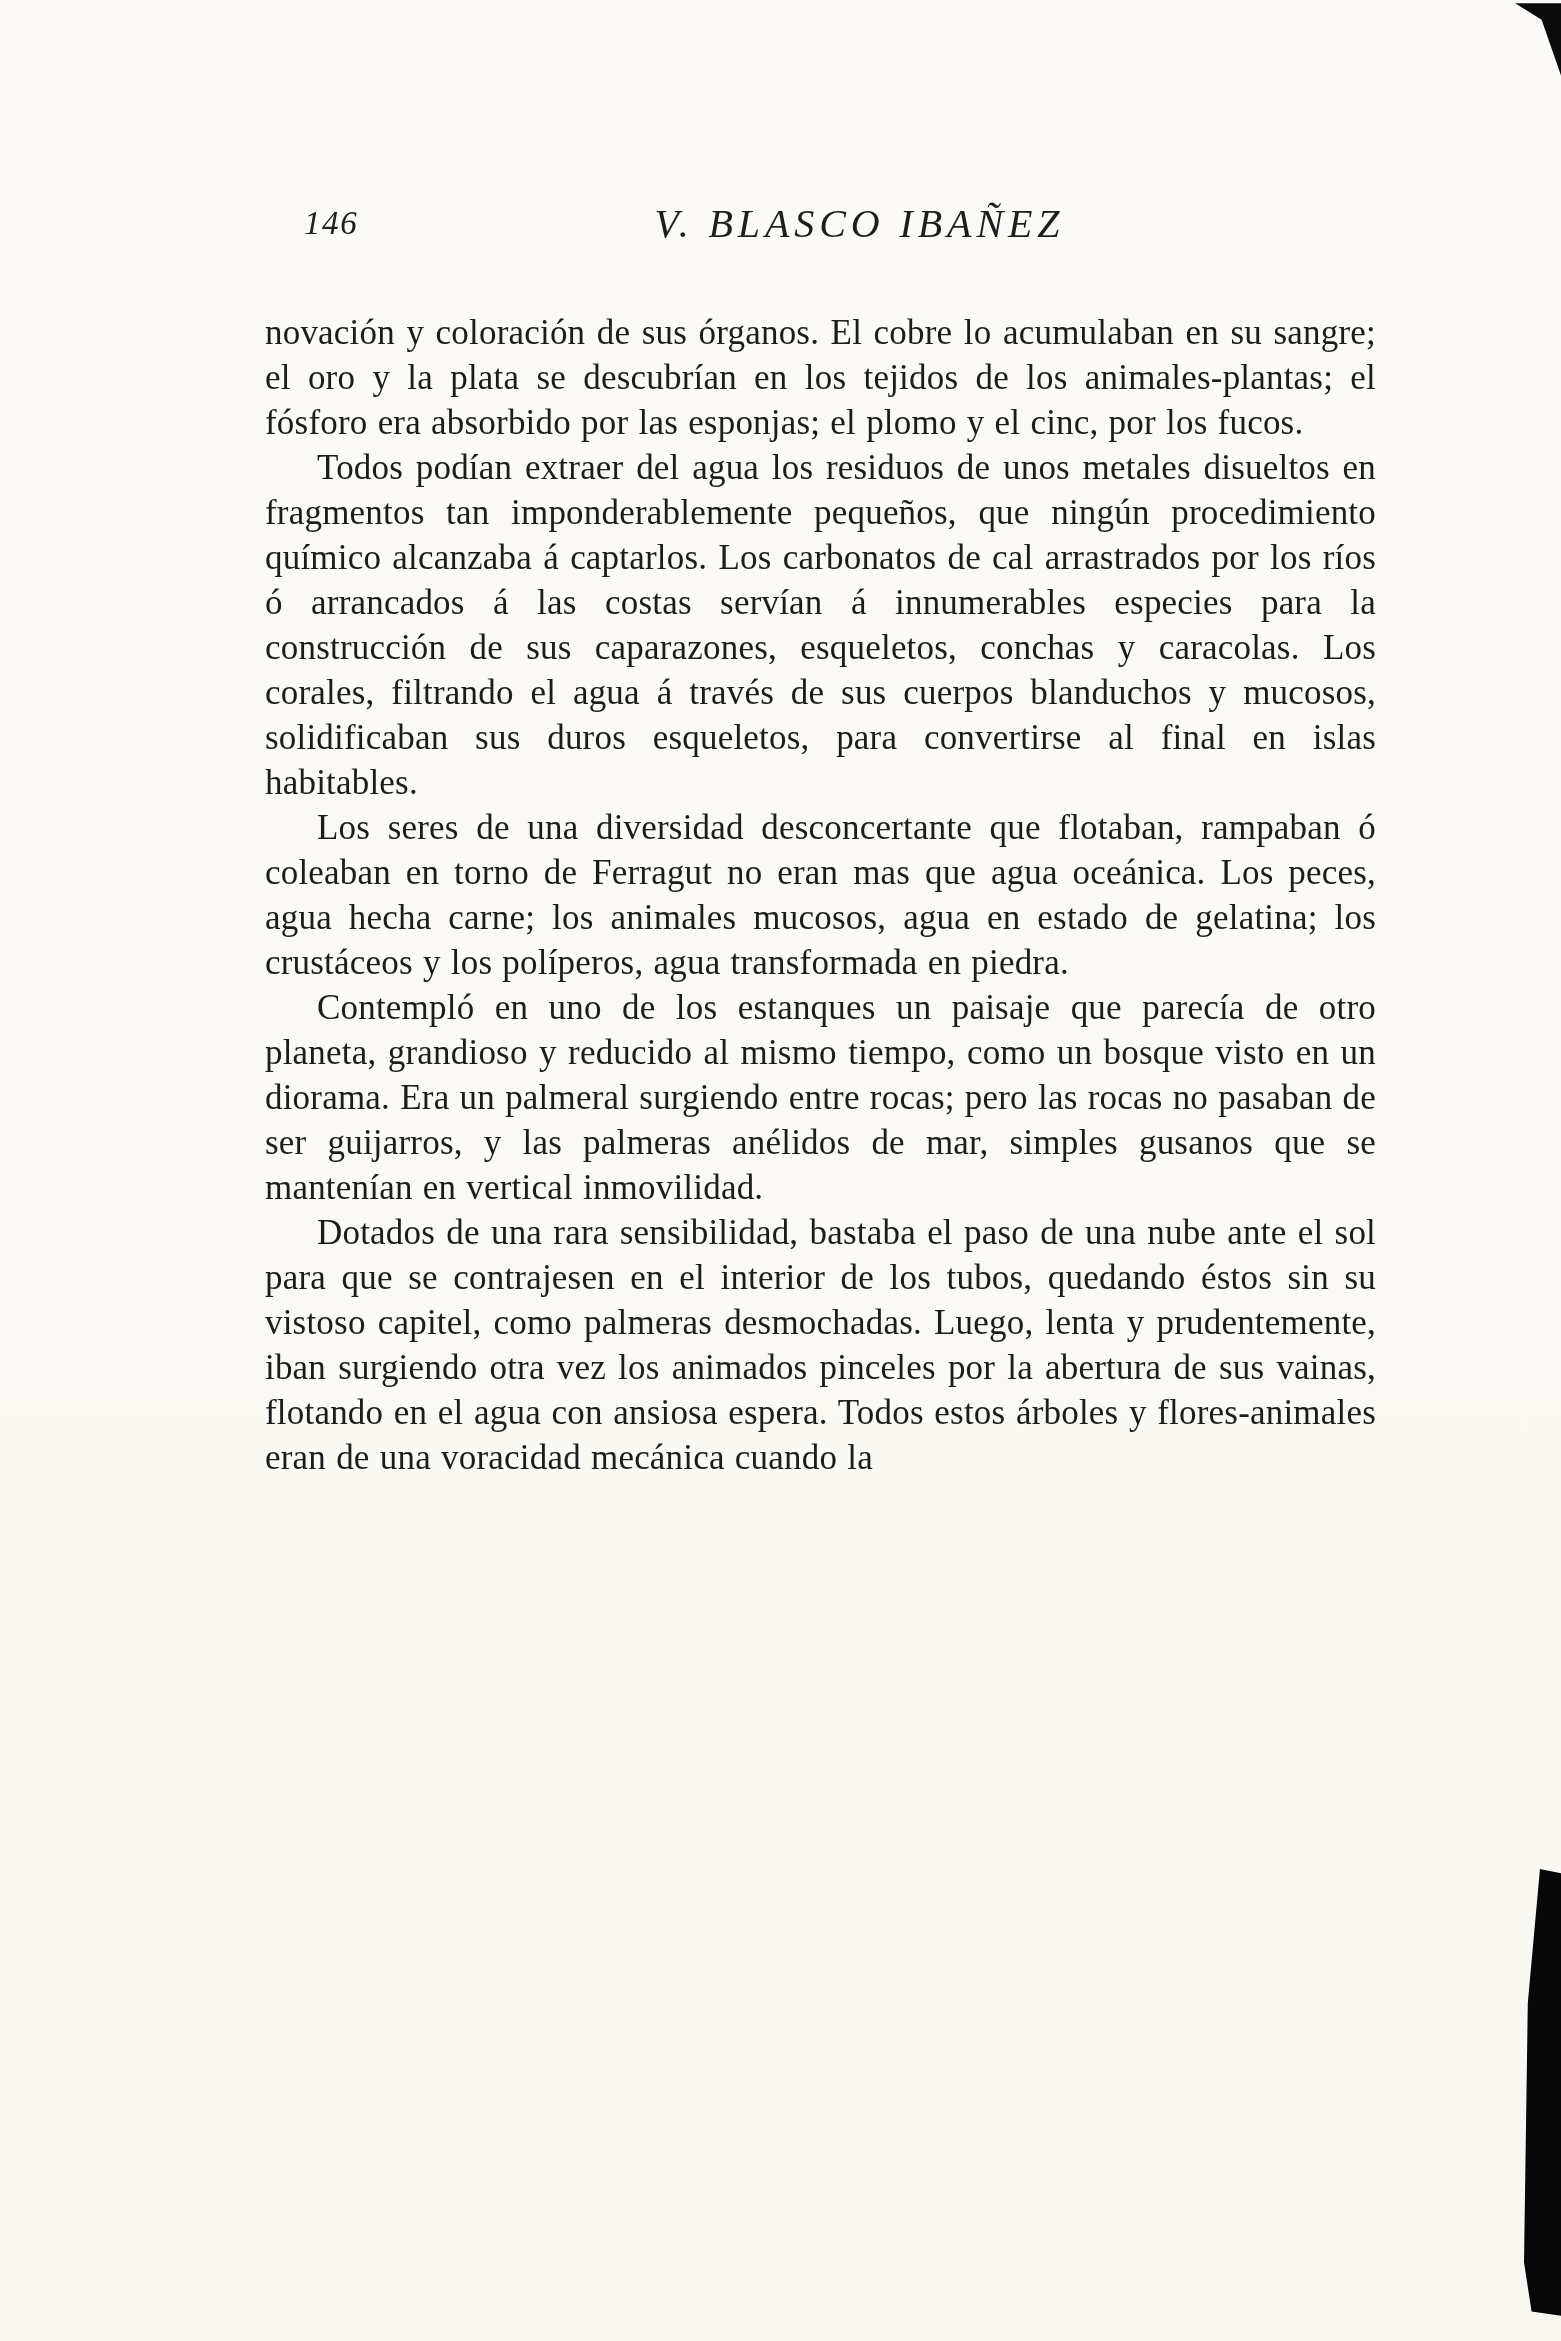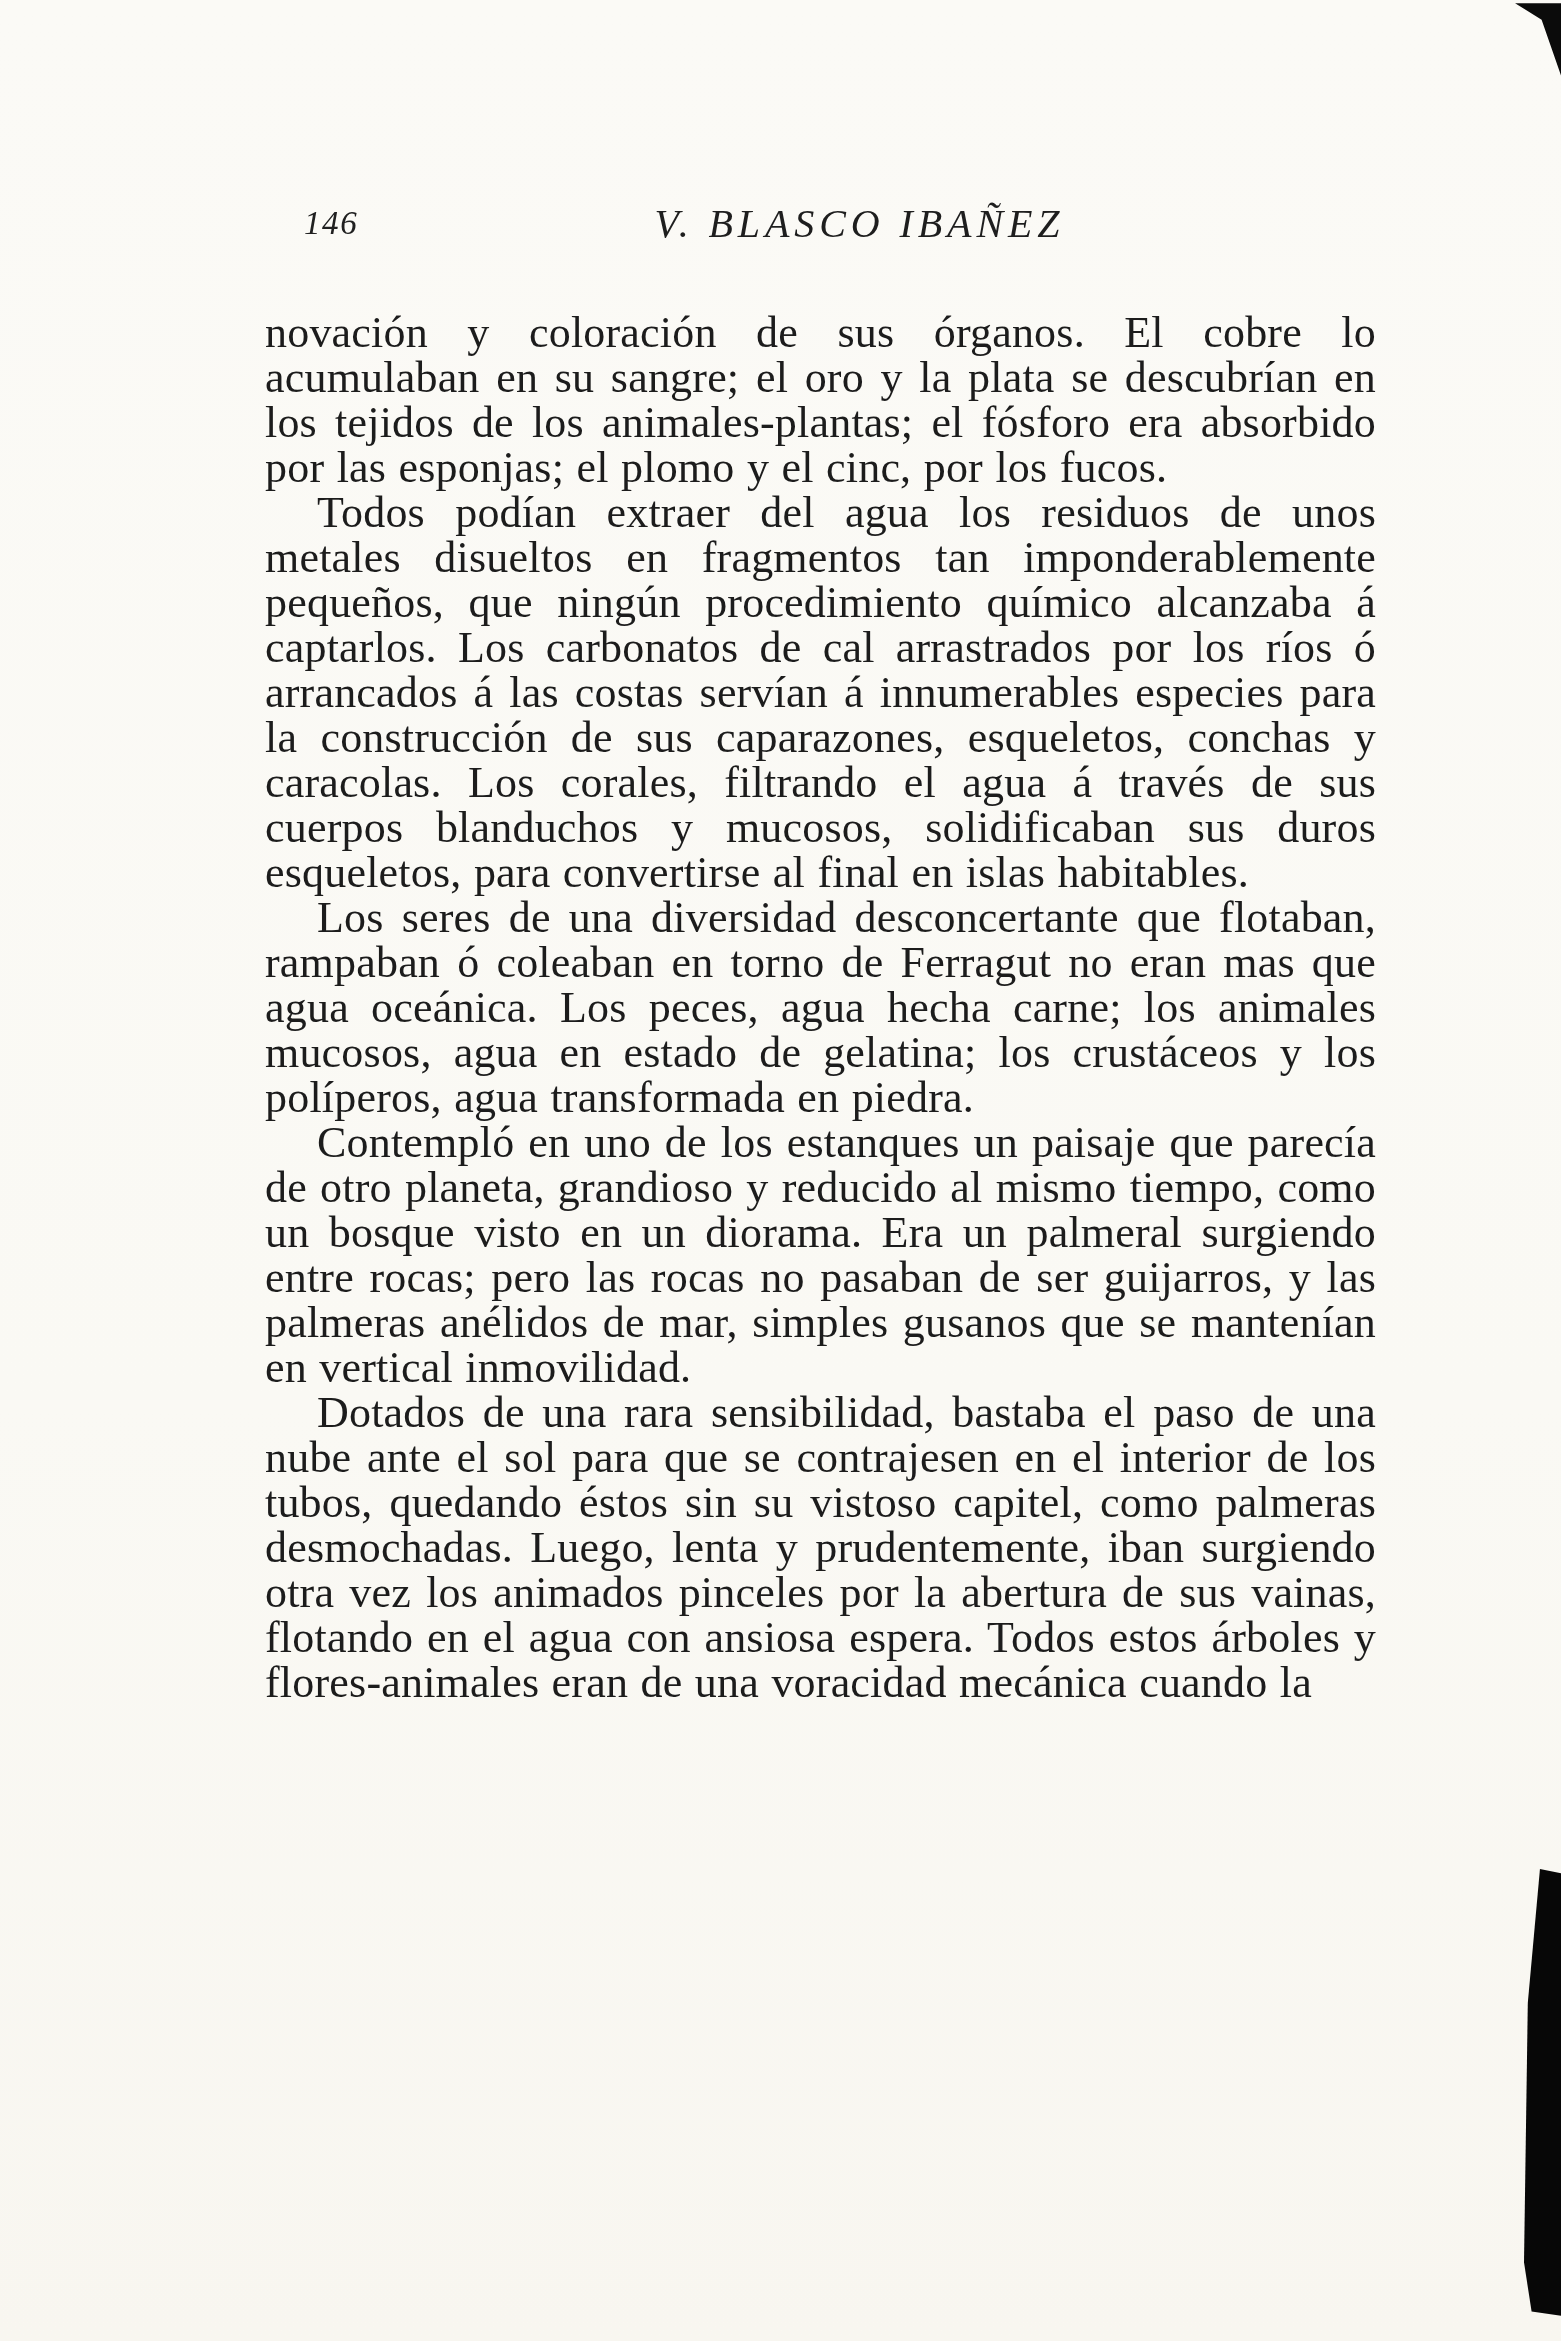--- a/index.html
+++ b/index.html
@@ -45,21 +45,21 @@
     white-space: nowrap;
   }
 
   
   .text-block {
     position: absolute;
     left: 265px;
     top: 310px;
     width: 1111px;
     text-align: justify;
-    font-size: 44px;
+    font-size: 35px;
     line-height: 45px;
     letter-spacing: 0.2px;
     word-spacing: 1.2px;
   }
   .para {
     margin: 0;
     text-indent: 52px;
   }
   .para.first {
     text-indent: 0;

